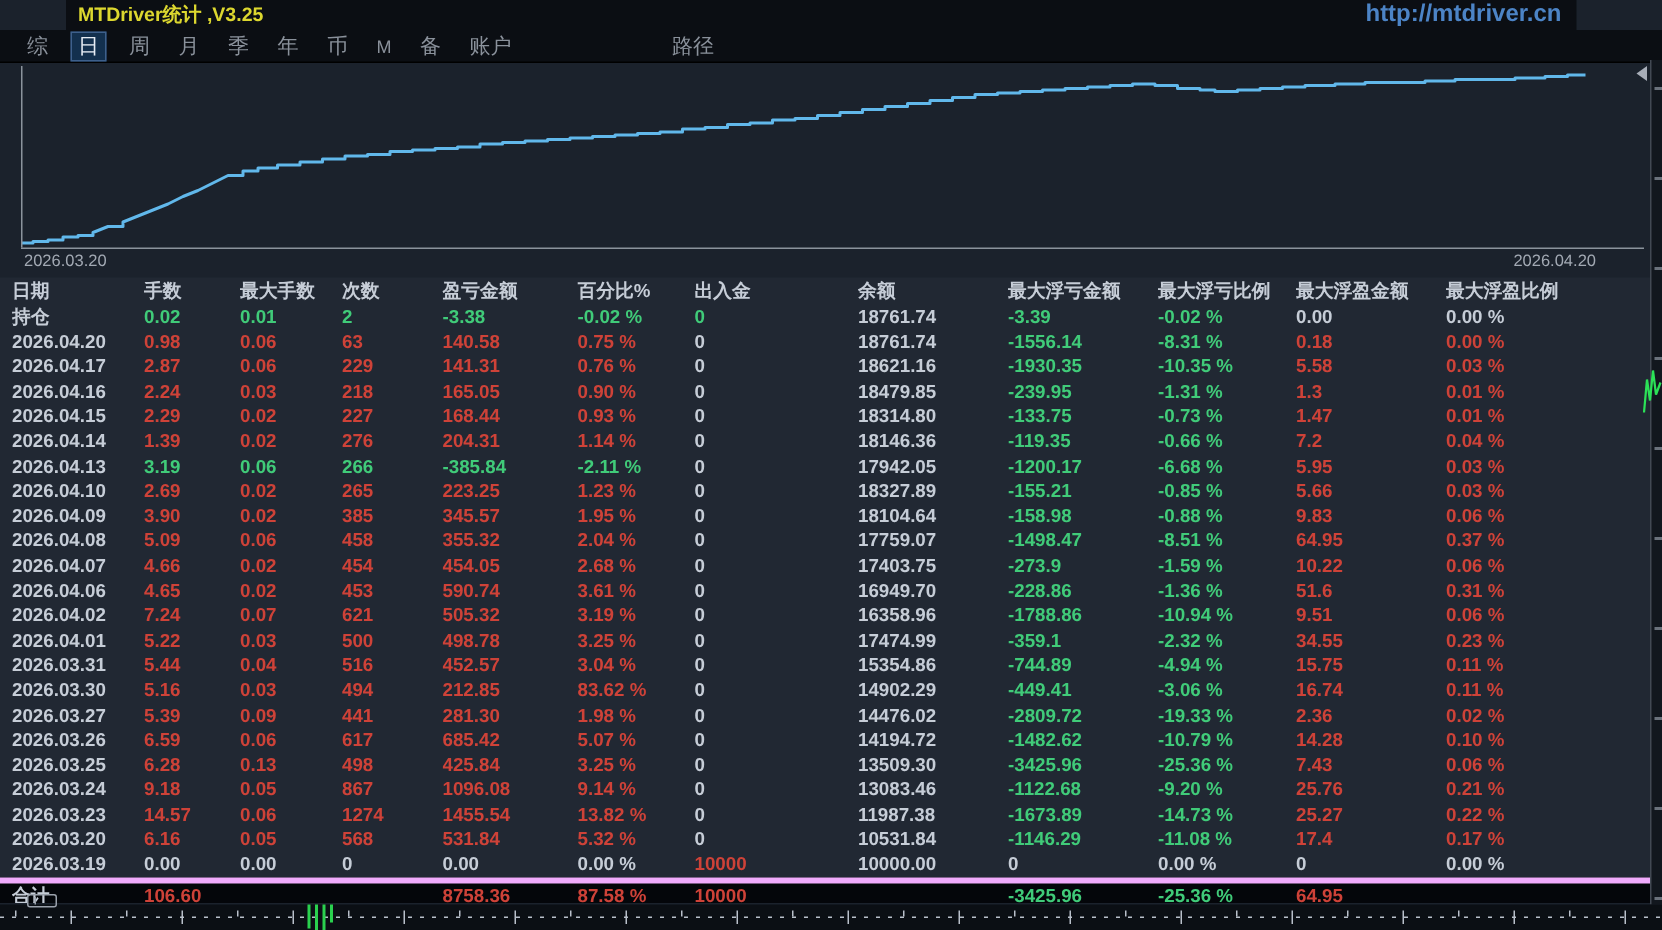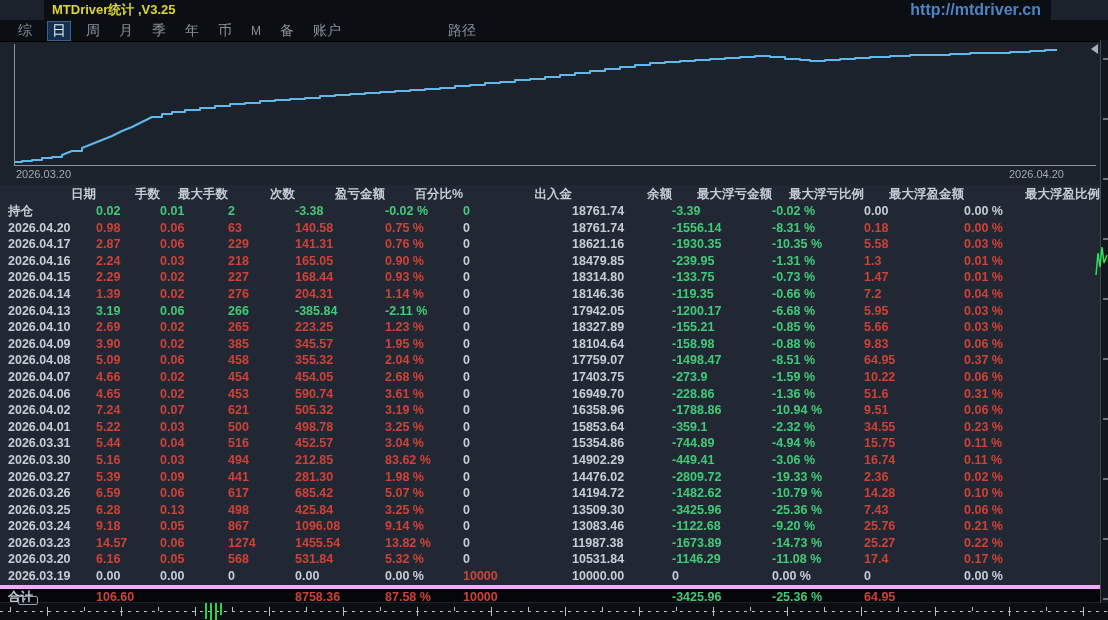--- a/index.html
+++ b/index.html
@@ -29,21 +29,21 @@
   .xlab.left { left:16px; }
   .xlab.right { right:36px; }
   .tri { position:absolute; left:1091px; top:44px; width:0; height:0;
          border-top:5px solid transparent; border-bottom:5px solid transparent;
          border-right:7px solid #a8aeb8; }
 
   
   .table { position:absolute; left:0; top:185px; width:1100px; background:#212833; }
   .trow { display:grid; grid-template-columns:88px 64px 68px 67px 90px 78px 109px 100px 100px 92px 100px 1fr;
           height:16.6px; line-height:16.6px; padding-left:8px; font-size:12.5px; font-weight:bold; }
-  .trow.head { height:18px; line-height:18px; color:#c9d0da;text-align:right; }
+  .trow.head { height:18px; line-height:18px; color:#c9d0da; }
   .trow.total { height:17px; line-height:16px; background:#04060a; border-top:4px solid #f0abfc; }
   .cell { white-space:nowrap; overflow:hidden; }
   .c-w { color:#c6cdd7; } .c-r { color:#ce4238; } .c-g { color:#40cb79; }
 
   
   .rstrip { position:absolute; left:1100px; top:40px; width:8px; height:563px;
             background:#12171e; border-left:1px solid #424953; }
   .rtick { position:absolute; left:2px; width:5px; height:2px; background:#6b727c; }
   .rstrip svg { position:absolute; pointer-events:none; }
 
@@ -297,21 +297,21 @@
         <span class="cell c-r">0.06 %</span>
       </div>
       <div class="trow">
         <span class="cell c-w">2026.04.01</span>
         <span class="cell c-r">5.22</span>
         <span class="cell c-r">0.03</span>
         <span class="cell c-r">500</span>
         <span class="cell c-r">498.78</span>
         <span class="cell c-r">3.25 %</span>
         <span class="cell c-w">0</span>
-        <span class="cell c-w">15853.64</span>
+        <span class="cell c-w">17474.99</span>
         <span class="cell c-g">-359.1</span>
         <span class="cell c-g">-2.32 %</span>
         <span class="cell c-r">34.55</span>
         <span class="cell c-r">0.23 %</span>
       </div>
       <div class="trow">
         <span class="cell c-w">2026.03.31</span>
         <span class="cell c-r">5.44</span>
         <span class="cell c-r">0.04</span>
         <span class="cell c-r">516</span>

